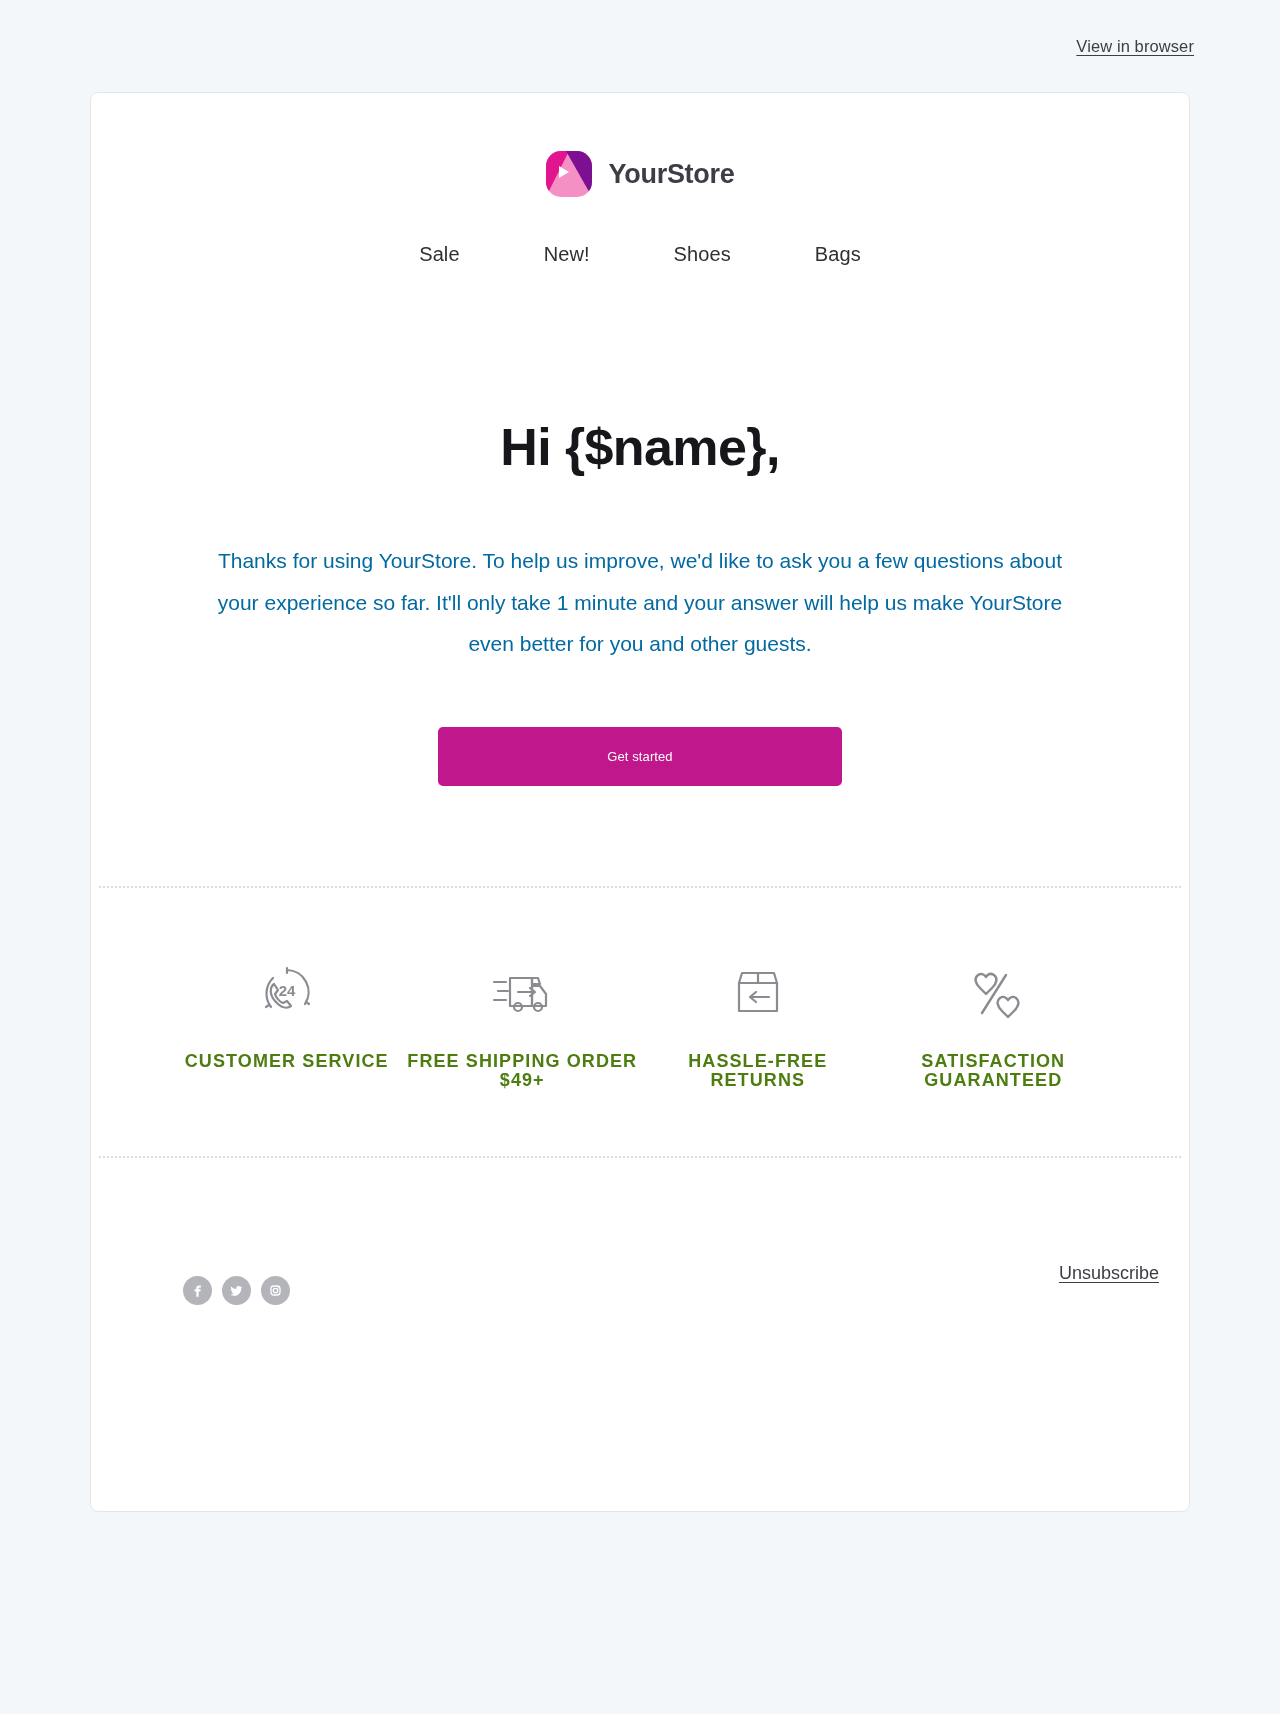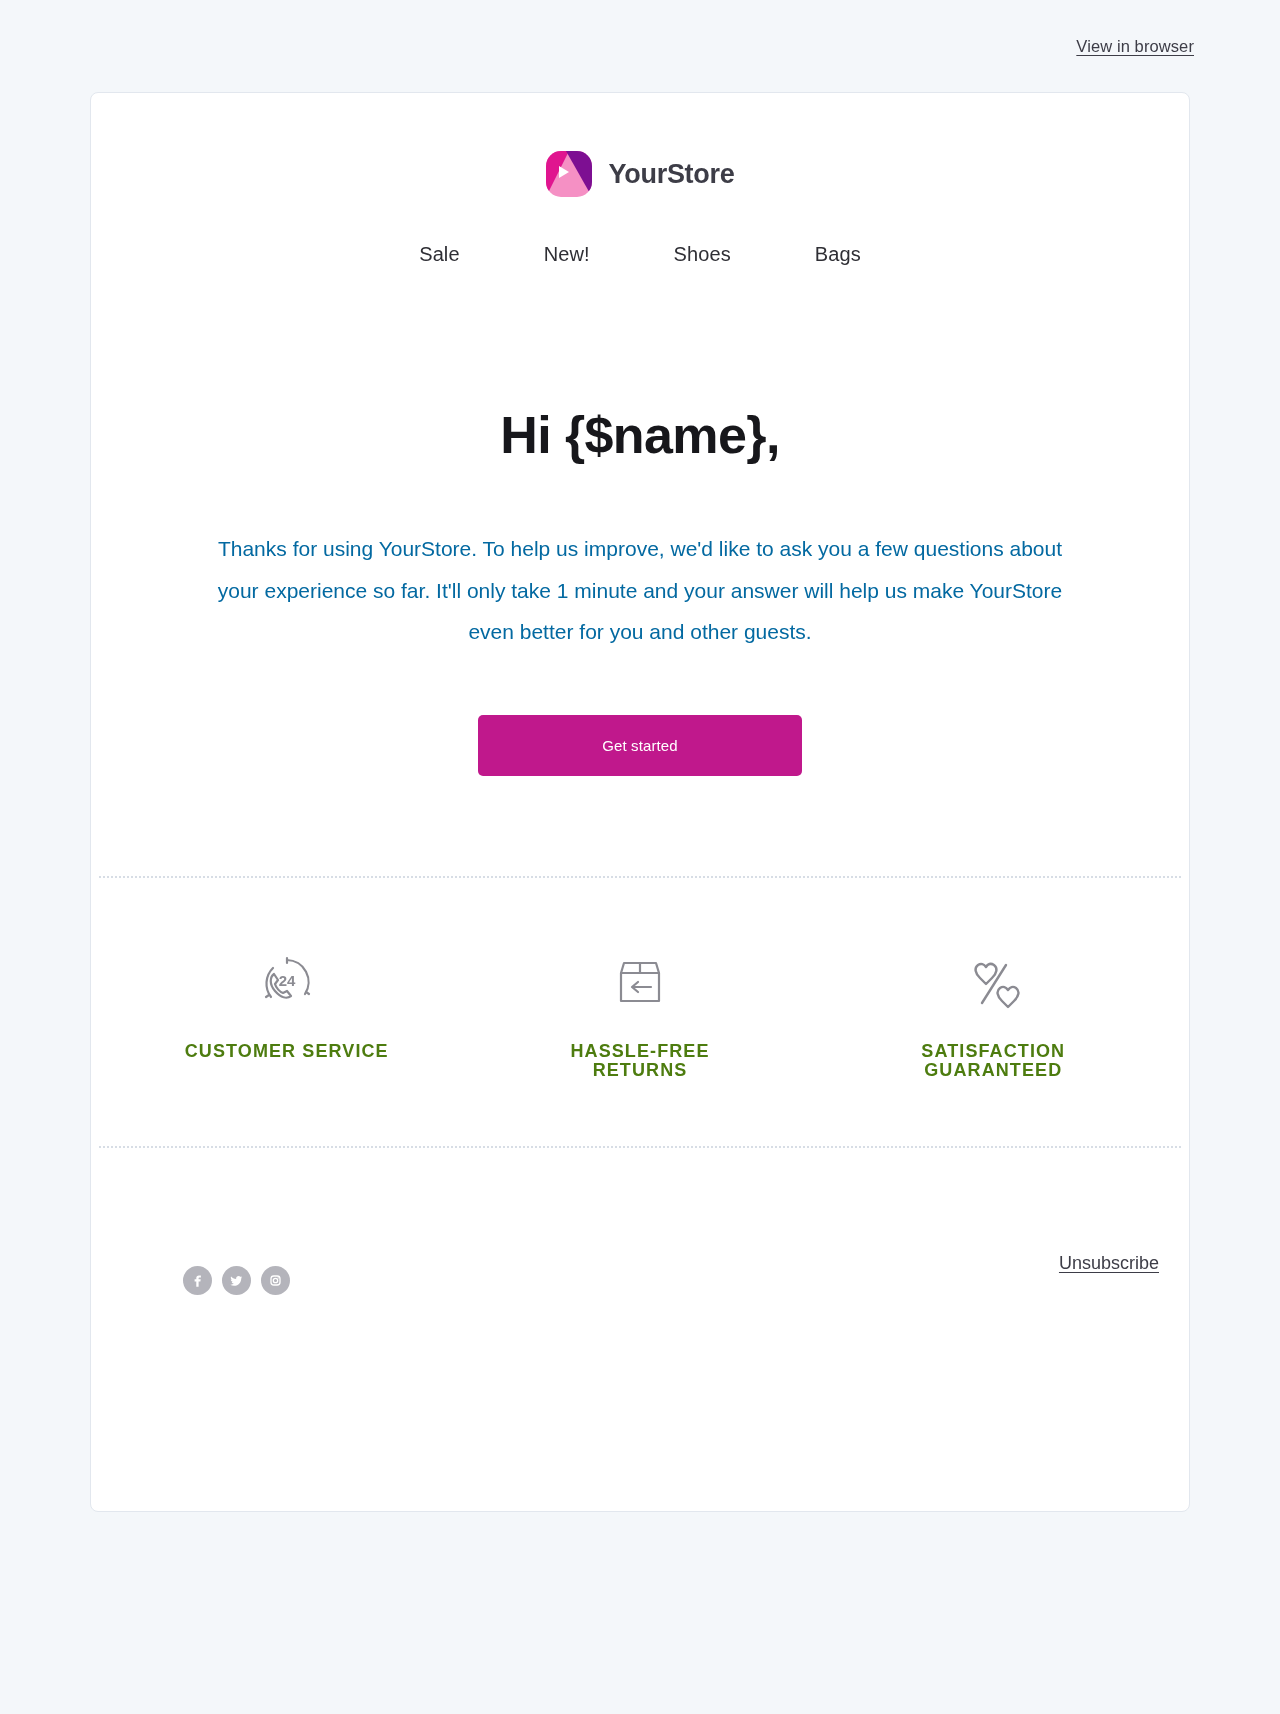--- a/index.html
+++ b/index.html
@@ -116,44 +116,44 @@
 
   
   .hero {
     text-align: center;
     padding-top: 135px;
   }
   .hero-title {
     font-size: 52px;
     font-weight: bold;
     color: #17171b;
-    margin: 4px;
+    margin: 16px;
     letter-spacing: -0.6px;
   }
   .hero-body {
     margin: 63px auto 0;
     width: 850px;
     font-size: 21px;
     line-height: 41.5px;
     color: #0369a1;
     text-align: center;
   }
 
   .cta-wrap {
     text-align: center;
     padding-top: 62px;
     padding-bottom: 100px;
   }
   .cta-button {
     display: inline-block;
     background: #c0188c;
     color: #ffffff;
-    font-size: 15px;
+    font-size: 13px;
     padding: 22px 0;
-    width: 324px;
+    width: 404px;
     border: none;
     border-radius: 5px;
     cursor: pointer;
     font-family: "Liberation Sans", sans-serif;
     letter-spacing: .1px;
   }
 
   
   .divider {
     border: 0;
@@ -276,20 +276,37 @@
             <path d="M30 6 v5"></path>
             <path d="M49 40 l3 2"></path>
             <path d="M12 43 l-3 2"></path>
             <path d="M17 22 c-4 3 -5 10 1 17 c6 7 12 8 16 5 l-4 -5 l-4 2 c-3 -1 -7 -5 -8 -9 l3 -4 z"></path>
             <text x="30" y="34" font-family="'Liberation Sans', sans-serif" font-size="15" font-weight="bold" fill="#8b8b92" stroke="none" text-anchor="middle">24</text>
           </svg>
         </div>
         <div class="feature-label">CUSTOMER SERVICE</div>
       </div>
 
+      <div class="feature">
+        <div class="feature-icon">
+          <svg width="64" height="56" viewBox="0 0 64 56" fill="none" stroke="#8b8b92" stroke-width="2.2" stroke-linecap="round" stroke-linejoin="round">
+            <path d="M4 18 h12"></path>
+            <path d="M8 27 h10"></path>
+            <path d="M4 36 h12"></path>
+            <path d="M20 14 h22 v28 h-22 z"></path>
+            <path d="M42 22 h8 l6 8 v12 h-14 z"></path>
+            <circle cx="28" cy="43" r="4"></circle>
+            <circle cx="48" cy="43" r="4"></circle>
+            <path d="M28 28 h16"></path>
+            <path d="M40 24 l5 4 l-5 4"></path>
+            <path d="M42 14 h6 l2 6 h-8 z"></path>
+          </svg>
+        </div>
+        <div class="feature-label">FREE SHIPPING ORDER $49+</div>
+      </div>
 
       <div class="feature">
         <div class="feature-icon">
           <svg width="58" height="54" viewBox="0 0 58 54" fill="none" stroke="#8b8b92" stroke-width="2.2" stroke-linecap="round" stroke-linejoin="round">
             <path d="M10 18 h38 v28 h-38 z"></path>
             <path d="M13 8 h32 l3 10 h-38 z"></path>
             <path d="M29 8 v10"></path>
             <path d="M40 32 h-18"></path>
             <path d="M27 27 l-6 5 l6 5"></path>
           </svg>

